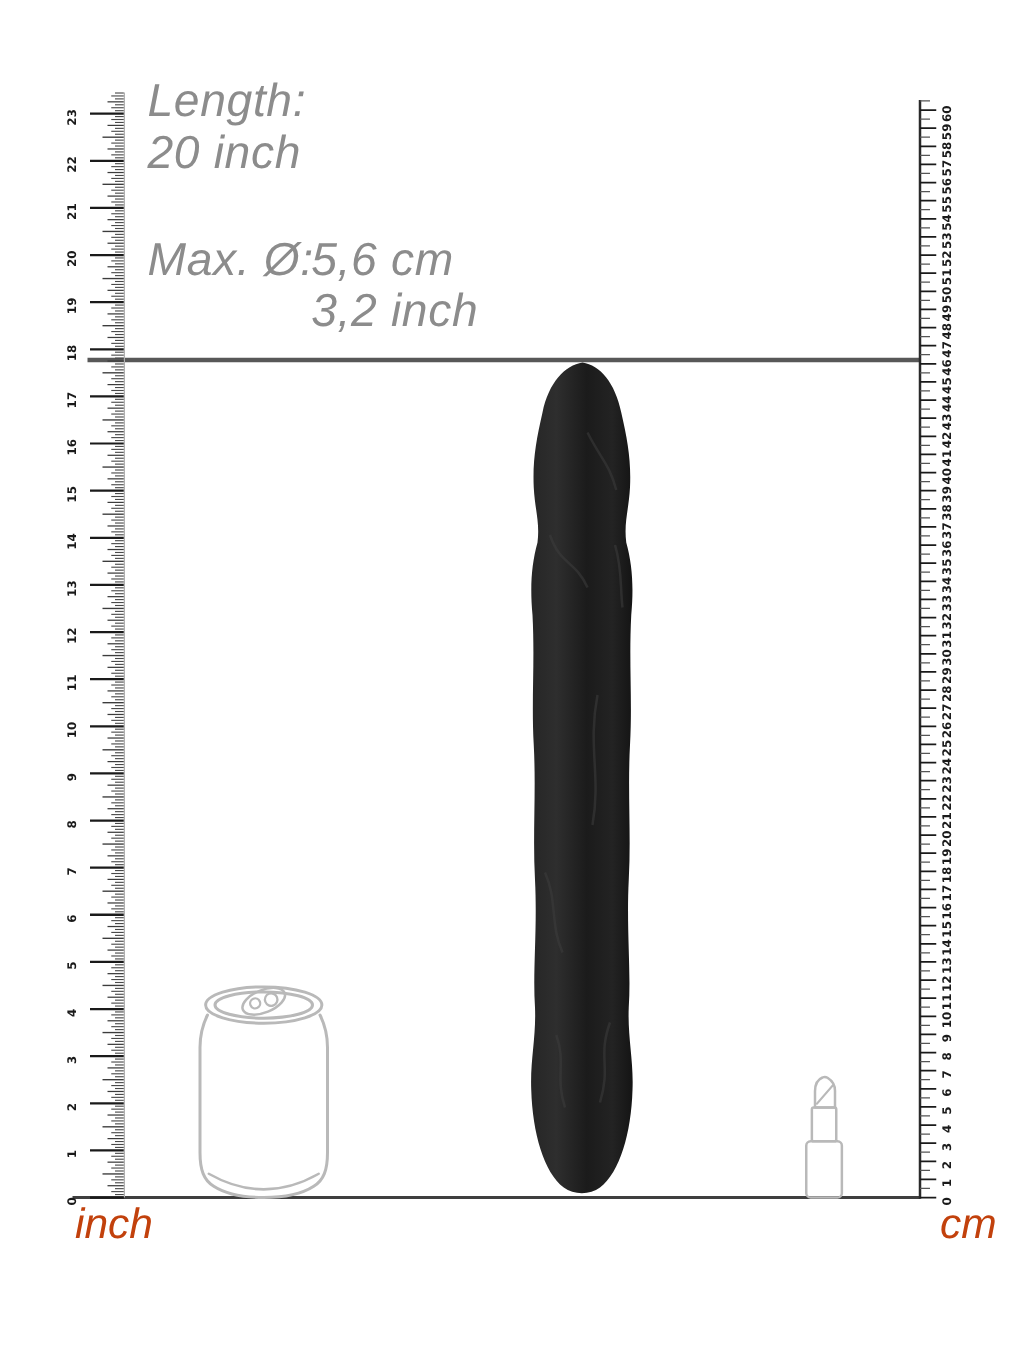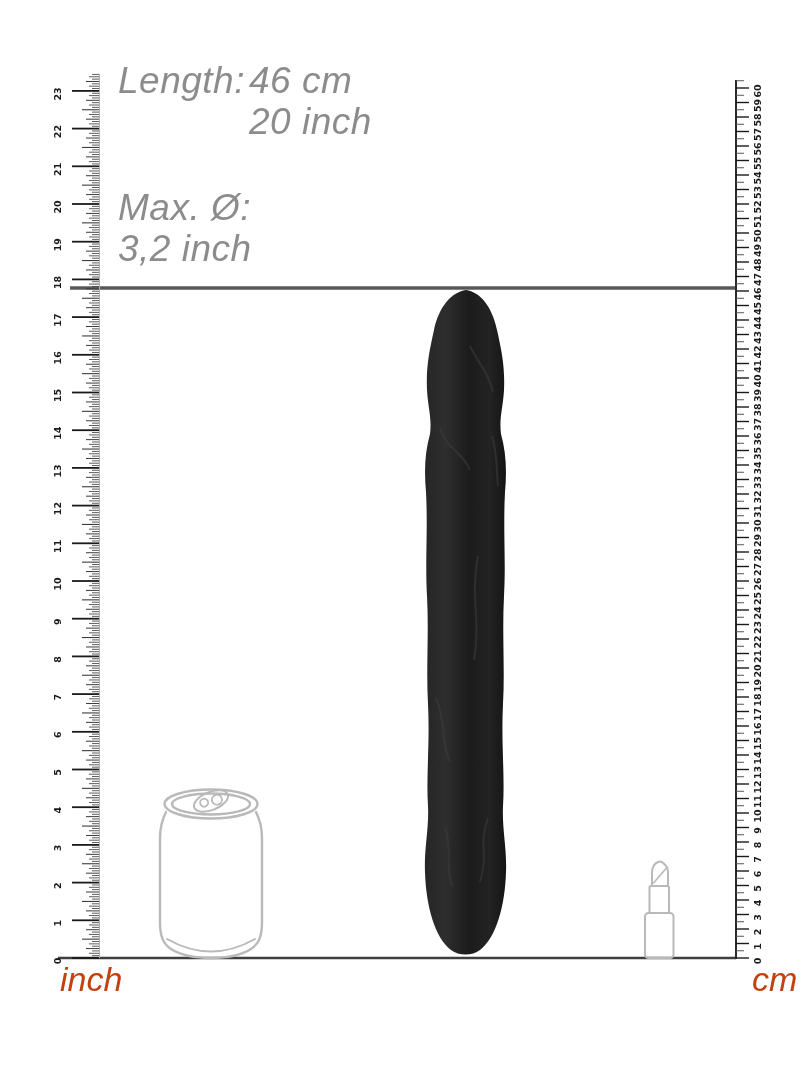--- a/index.html
+++ b/index.html
@@ -687,24 +687,24 @@
         <path d="M 436 698 C 446 720 440 740 450 762"></path>
         <path d="M 488 818 C 478 846 489 852 480 882"></path>
         <path d="M 445 828 C 453 850 444 862 452 886"></path>
         <path d="M 492 436 C 498 456 496 470 498 486"></path>
       </g>
     </g>
   </svg>
 
   <div class="dims">
     <div class="lbl">Length:</div>
-    <div class="val">46 cm</div>
     <div class="lbl"></div>
     <div class="val">20 inch</div>
     <div class="spacer"></div>
     <div class="lbl">Max. Ø:</div>
+    <div class="val">5,6 cm</div>
     <div class="lbl"></div>
     <div class="val">3,2 inch</div>
   </div>
 
   <div class="unit-label unit-inch">inch</div>
   <div class="unit-label unit-cm">cm</div>
 </div>
 
 </body></html>

